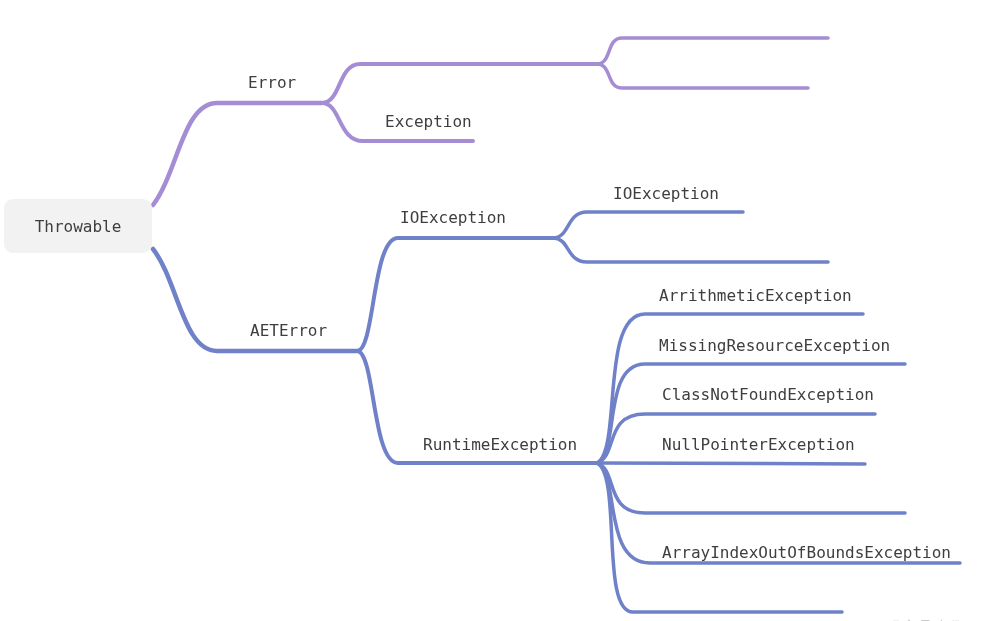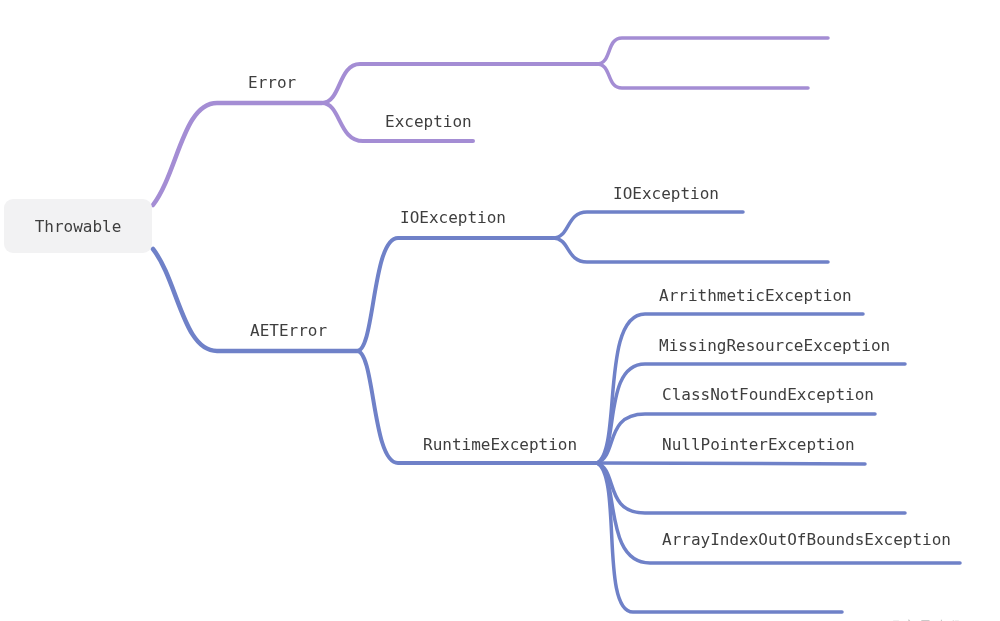--- a/index.html
+++ b/index.html
@@ -92,17 +92,17 @@
 
   <div class="node-label" style="left:250px;top:322px">AETError</div>
   <div class="node-label" style="left:400px;top:209px">IOException</div>
   <div class="node-label" style="left:613px;top:185px">IOException</div>
   <div class="node-label" style="left:423px;top:436px">RuntimeException</div>
 
   <div class="node-label" style="left:659px;top:287px">ArrithmeticException</div>
   <div class="node-label" style="left:659px;top:337px">MissingResourceException</div>
   <div class="node-label" style="left:662px;top:386px">ClassNotFoundException</div>
   <div class="node-label" style="left:662px;top:436px">NullPointerException</div>
-  <div class="node-label" style="left:662px;top:531px">ArrayIndexOutOfBoundsException</div>
+  <div class="node-label" style="left:662px;top:544px">ArrayIndexOutOfBoundsException</div>
 
   <div class="watermark">CSDN @程序员小假</div>
 
 </div>
 
 </body></html>

